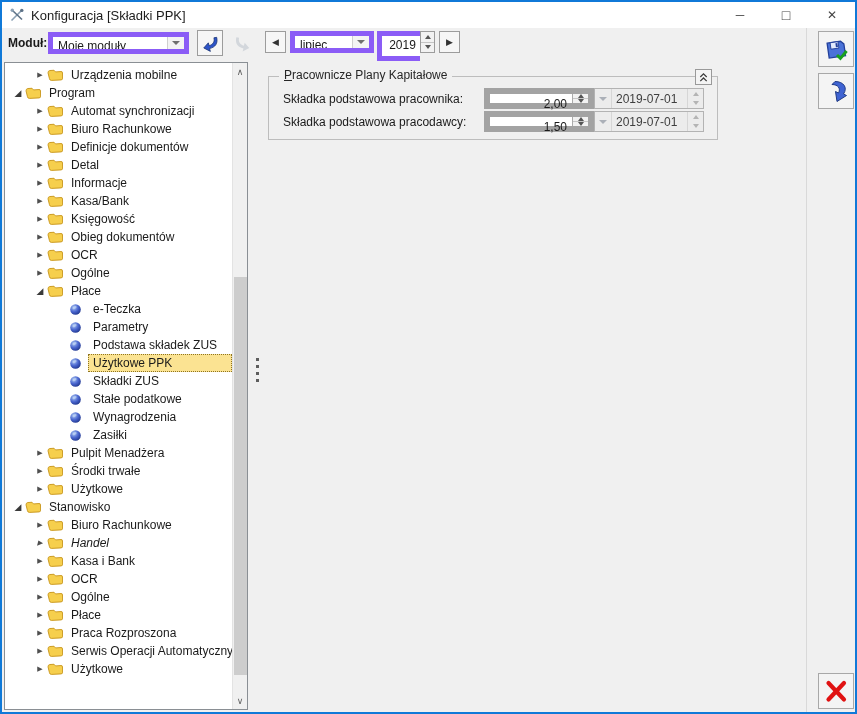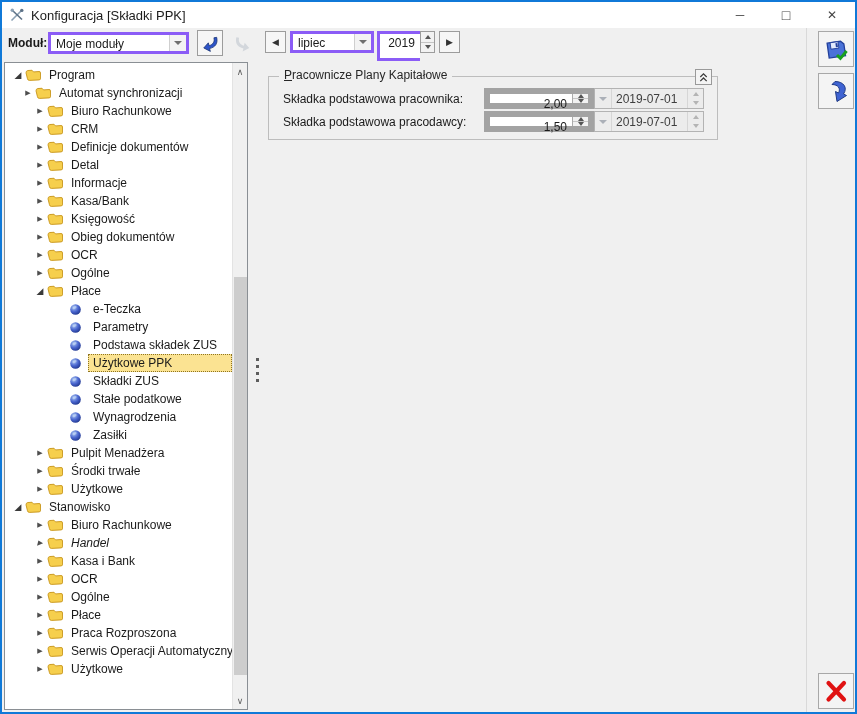--- a/index.html
+++ b/index.html
@@ -10,21 +10,21 @@
     font-family:"Liberation Sans", sans-serif; font-size:12px; color:#1a1a1a;
   }
   
   .titlebar { position:absolute; left:0; top:0; right:0; height:26px; background:#ffffff; display:flex; align-items:center; }
   .titlebar-icon { margin:0 6px 0 7px; display:flex; }
   .title { font-size:13px; color:#1c1c1c; }
   .win-controls { position:absolute; right:0; top:0; height:26px; display:flex; }
   .win-btn { width:46px; height:26px; display:flex; align-items:center; justify-content:center; font-size:12px; color:#444; }
   
   .lbl { position:absolute;font-weight:bold; }
-  .combo { position:absolute; background:#fff; border:3px solid #8b5cf6; display:flex; align-items:stretch; }
+  .combo { position:absolute; background:#fff; border:5px solid #8b5cf6; display:flex; align-items:stretch; }
   .combo .val { flex:1; padding:2px 5px 0 5px; white-space:nowrap; overflow:hidden; }
   .combo .dd { width:17px; border-left:1px solid #cfcfcf; display:flex; align-items:center; justify-content:center; background:#f3f3f3; }
   .tri-down { width:0; height:0; border-left:4px solid transparent; border-right:4px solid transparent; border-top:4px solid #6f6f6f; }
   .tri-down.dis { border-top-color:#abb0b8; }
   .tri-up-s { width:0; height:0; border-left:3px solid transparent; border-right:3px solid transparent; border-bottom:4px solid #555; }
   .tri-down-s { width:0; height:0; border-left:3px solid transparent; border-right:3px solid transparent; border-top:4px solid #555; }
   .dis .tri-up-s { border-bottom-color:#b4b4b4; } .dis .tri-down-s { border-top-color:#b4b4b4; }
   .sq-btn { position:absolute; border:1px solid #9c9c9c; background:#f6f6f6; display:flex; align-items:center; justify-content:center; }
   .flat-btn { position:absolute; display:flex; align-items:center; justify-content:center; }
   .nav-glyph { font-size:9px; color:#333; }
@@ -147,59 +147,59 @@
     <span>
         <i class="tri-down-s"></i>
       </span>
   </div>
   <div class="sq-btn" style="left:437px; top:29px; width:21px; height:22px;">
     <span class="nav-glyph">▶</span>
   </div>
 
   <div class="tree-panel">
     <div class="tree-rows">
+        <div class="tree-row" style="padding-left: 28px;">
+    <span class="twisty">▶</span>
+    <span class="node-icon">
+      <svg class="icon-folder" width="16" height="14" viewBox="0 0 16 14">
+        <path d="M1.3 4.2 q0.2 -2.2 2 -2.2 l4.2 0.2 1.4 1.8 5.4 0.2 q1.5 0 1.4 1.5 l-0.5 5.3 q-0.1 1.6 -1.7 1.5 l-9.6 -0.5 q-1.7 -0.1 -1.8 -1.9 z" fill="#f6cf4d" stroke="#c9971e" stroke-width="0.9" transform="rotate(-6 8 7)"></path>
+      </svg>
+
+    </span>
+    <span class="tree-label">Urządzenia mobilne</span>
+  </div>
         <div class="tree-row" style="padding-left: 6px;">
     <span class="twisty expanded">◢</span>
     <span class="node-icon">
       <svg class="icon-folder" width="16" height="14" viewBox="0 0 16 14">
         <path d="M1.3 4.2 q0.2 -2.2 2 -2.2 l4.2 0.2 1.4 1.8 5.4 0.2 q1.5 0 1.4 1.5 l-0.5 5.3 q-0.1 1.6 -1.7 1.5 l-9.6 -0.5 q-1.7 -0.1 -1.8 -1.9 z" fill="#f6cf4d" stroke="#c9971e" stroke-width="0.9" transform="rotate(-6 8 7)"></path>
       </svg>
 
     </span>
     <span class="tree-label">Program</span>
   </div>
-        <div class="tree-row" style="padding-left: 16px;">
+        <div class="tree-row" style="padding-left: 28px;">
     <span class="twisty">▶</span>
     <span class="node-icon">
       <svg class="icon-folder" width="16" height="14" viewBox="0 0 16 14">
         <path d="M1.3 4.2 q0.2 -2.2 2 -2.2 l4.2 0.2 1.4 1.8 5.4 0.2 q1.5 0 1.4 1.5 l-0.5 5.3 q-0.1 1.6 -1.7 1.5 l-9.6 -0.5 q-1.7 -0.1 -1.8 -1.9 z" fill="#f6cf4d" stroke="#c9971e" stroke-width="0.9" transform="rotate(-6 8 7)"></path>
       </svg>
 
     </span>
     <span class="tree-label">Automat synchronizacji</span>
   </div>
         <div class="tree-row" style="padding-left: 28px;">
     <span class="twisty">▶</span>
     <span class="node-icon">
       <svg class="icon-folder" width="16" height="14" viewBox="0 0 16 14">
         <path d="M1.3 4.2 q0.2 -2.2 2 -2.2 l4.2 0.2 1.4 1.8 5.4 0.2 q1.5 0 1.4 1.5 l-0.5 5.3 q-0.1 1.6 -1.7 1.5 l-9.6 -0.5 q-1.7 -0.1 -1.8 -1.9 z" fill="#f6cf4d" stroke="#c9971e" stroke-width="0.9" transform="rotate(-6 8 7)"></path>
       </svg>
 
     </span>
     <span class="tree-label">Biuro Rachunkowe</span>
-  </div>
-        <div class="tree-row" style="padding-left: 28px;">
-    <span class="twisty">▶</span>
-    <span class="node-icon">
-      <svg class="icon-folder" width="16" height="14" viewBox="0 0 16 14">
-        <path d="M1.3 4.2 q0.2 -2.2 2 -2.2 l4.2 0.2 1.4 1.8 5.4 0.2 q1.5 0 1.4 1.5 l-0.5 5.3 q-0.1 1.6 -1.7 1.5 l-9.6 -0.5 q-1.7 -0.1 -1.8 -1.9 z" fill="#f6cf4d" stroke="#c9971e" stroke-width="0.9" transform="rotate(-6 8 7)"></path>
-      </svg>
-
-    </span>
-    <span class="tree-label">CRM</span>
   </div>
         <div class="tree-row" style="padding-left: 28px;">
     <span class="twisty">▶</span>
     <span class="node-icon">
       <svg class="icon-folder" width="16" height="14" viewBox="0 0 16 14">
         <path d="M1.3 4.2 q0.2 -2.2 2 -2.2 l4.2 0.2 1.4 1.8 5.4 0.2 q1.5 0 1.4 1.5 l-0.5 5.3 q-0.1 1.6 -1.7 1.5 l-9.6 -0.5 q-1.7 -0.1 -1.8 -1.9 z" fill="#f6cf4d" stroke="#c9971e" stroke-width="0.9" transform="rotate(-6 8 7)"></path>
       </svg>
 
     </span>
     <span class="tree-label">Definicje dokumentów</span>

